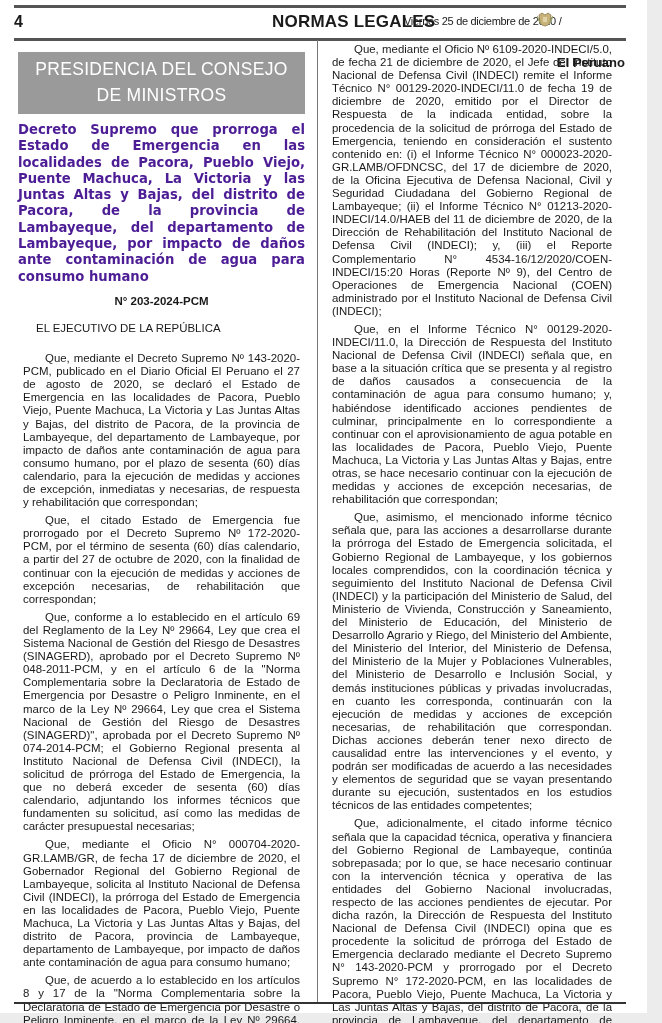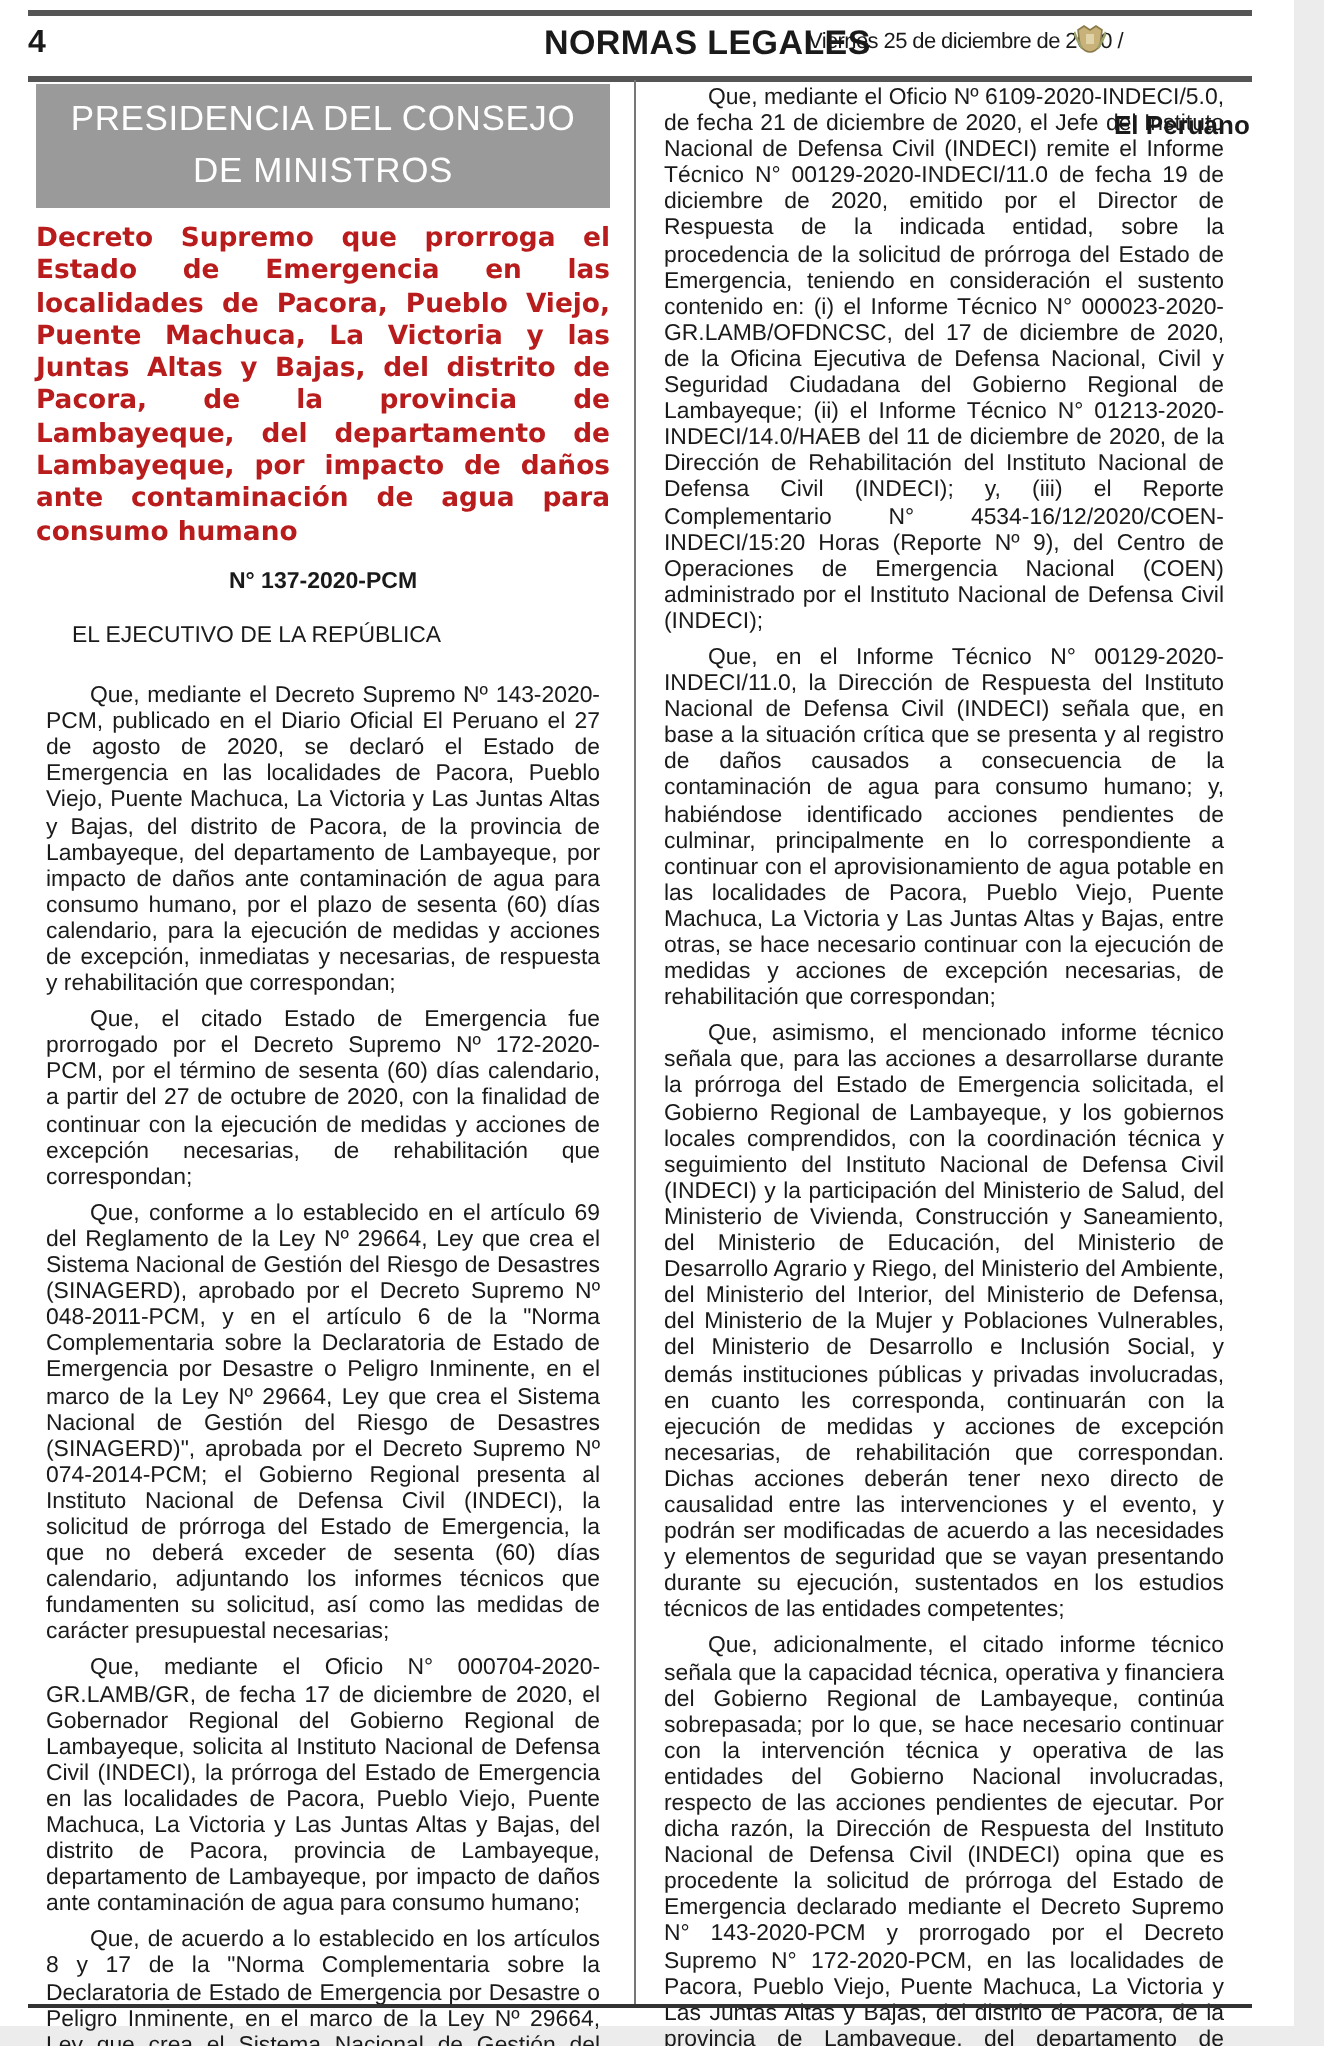--- a/index.html
+++ b/index.html
@@ -24,26 +24,26 @@
   .col-left { left: 18px; top: 38px; width: 287px; }
   .col-right { left: 327px; top: 38px; width: 290px; }
   .col-divider { position: absolute; left: 317px; top: 40px; width: 1px; height: 963px; background: #777; }
   .bottom-rule { position: absolute; left: 14px; top: 1002px; width: 612px; height: 2px; background: #333; }
 
   .section-head {
     margin-top: 2px; border-top: 3px solid #444; border-bottom: 3px double #444;
     padding: 6px 0 5px; text-align: center; font-weight: bold; font-size: 14.5px; letter-spacing: 0.2px;
   }
   .ministry-box {
-    margin-top: 4px; background: #9a9a9a; color: #ffffff; text-align: center;
+    margin-top: 14px; background: #9a9a9a; color: #ffffff; text-align: center;
     font-size: 17.5px; line-height: 26px; padding: 4px 6px 6px; letter-spacing: 0.3px;
   }
   .decree-title {
     margin-top: 8px; font-family: "DejaVu Sans", sans-serif; font-weight: bold;
-    font-size: 13.2px; line-height: 16.3px; text-align: justify; color: #b91c1c;
+    font-size: 13.2px; line-height: 16.3px; text-align: justify; color: #4c1d95;
   }
   .decree-num { margin-top: 10px; text-align: center; font-weight: bold; font-size: 11.5px; line-height: 13px; }
   .president { margin-top: 14px; padding-left: 18px; }
   .considering { margin-top: 12px; padding-left: 18px; }
   p.par { margin: 5px; text-indent: 22px; }
   p.noindent { margin: 0; text-indent: 0; }
   .spacer { height: 12px; }
 </style>
 </head>
 <body>
@@ -61,21 +61,21 @@
         <rect x="6" y="5" width="4" height="5" fill="#e0d3a8"></rect>
       </svg>
     </span>
     <span class="brand">El Peruano</span>
   </div>
 
   <div class="col col-left">
     <div class="ministry-box">PRESIDENCIA DEL CONSEJO DE MINISTROS</div>
     <div class="decree-title">Decreto Supremo que prorroga el Estado de Emergencia en las localidades de Pacora, Pueblo Viejo, Puente Machuca, La Victoria y las Juntas Altas y Bajas, del distrito de Pacora, de la provincia de Lambayeque, del departamento de Lambayeque, por impacto de daños ante contaminación de agua para consumo humano</div>
     <div class="decree-num">
-      <div>N° 137-2020-PCM</div>
+      <div>N° 203-2024-PCM</div>
     </div>
     <div class="president">EL EJECUTIVO DE LA REPÚBLICA</div>
     <div class="spacer"></div>
     <p class="par">Que, mediante el Decreto Supremo Nº 143-2020-PCM, publicado en el Diario Oficial El Peruano el 27 de agosto de 2020, se declaró el Estado de Emergencia en las localidades de Pacora, Pueblo Viejo, Puente Machuca, La Victoria y Las Juntas Altas y Bajas, del distrito de Pacora, de la provincia de Lambayeque, del departamento de Lambayeque, por impacto de daños ante contaminación de agua para consumo humano, por el plazo de sesenta (60) días calendario, para la ejecución de medidas y acciones de excepción, inmediatas y necesarias, de respuesta y rehabilitación que correspondan;</p>
     <p class="par">Que, el citado Estado de Emergencia fue prorrogado por el Decreto Supremo Nº 172-2020-PCM, por el término de sesenta (60) días calendario, a partir del 27 de octubre de 2020, con la finalidad de continuar con la ejecución de medidas y acciones de excepción necesarias, de rehabilitación que correspondan;</p>
     <p class="par">Que, conforme a lo establecido en el artículo 69 del Reglamento de la Ley Nº 29664, Ley que crea el Sistema Nacional de Gestión del Riesgo de Desastres (SINAGERD), aprobado por el Decreto Supremo Nº 048-2011-PCM, y en el artículo 6 de la "Norma Complementaria sobre la Declaratoria de Estado de Emergencia por Desastre o Peligro Inminente, en el marco de la Ley Nº 29664, Ley que crea el Sistema Nacional de Gestión del Riesgo de Desastres (SINAGERD)", aprobada por el Decreto Supremo Nº 074-2014-PCM; el Gobierno Regional presenta al Instituto Nacional de Defensa Civil (INDECI), la solicitud de prórroga del Estado de Emergencia, la que no deberá exceder de sesenta (60) días calendario, adjuntando los informes técnicos que fundamenten su solicitud, así como las medidas de carácter presupuestal necesarias;</p>
     <p class="par">Que, mediante el Oficio N° 000704-2020-GR.LAMB/GR, de fecha 17 de diciembre de 2020, el Gobernador Regional del Gobierno Regional de Lambayeque, solicita al Instituto Nacional de Defensa Civil (INDECI), la prórroga del Estado de Emergencia en las localidades de Pacora, Pueblo Viejo, Puente Machuca, La Victoria y Las Juntas Altas y Bajas, del distrito de Pacora, provincia de Lambayeque, departamento de Lambayeque, por impacto de daños ante contaminación de agua para consumo humano;</p>
     <p class="par">Que, de acuerdo a lo establecido en los artículos 8 y 17 de la "Norma Complementaria sobre la Declaratoria de Estado de Emergencia por Desastre o Peligro Inminente, en el marco de la Ley Nº 29664, Ley que crea el Sistema Nacional de Gestión del Riesgo de Desastres (SINAGERD)", aprobada por el Decreto Supremo Nº 074-2014-PCM, el Instituto Nacional de Defensa Civil (INDECI) emite opinión técnica respecto a la procedencia de la solicitud de prórroga del Estado de Emergencia y remite</p>
   </div>
 

